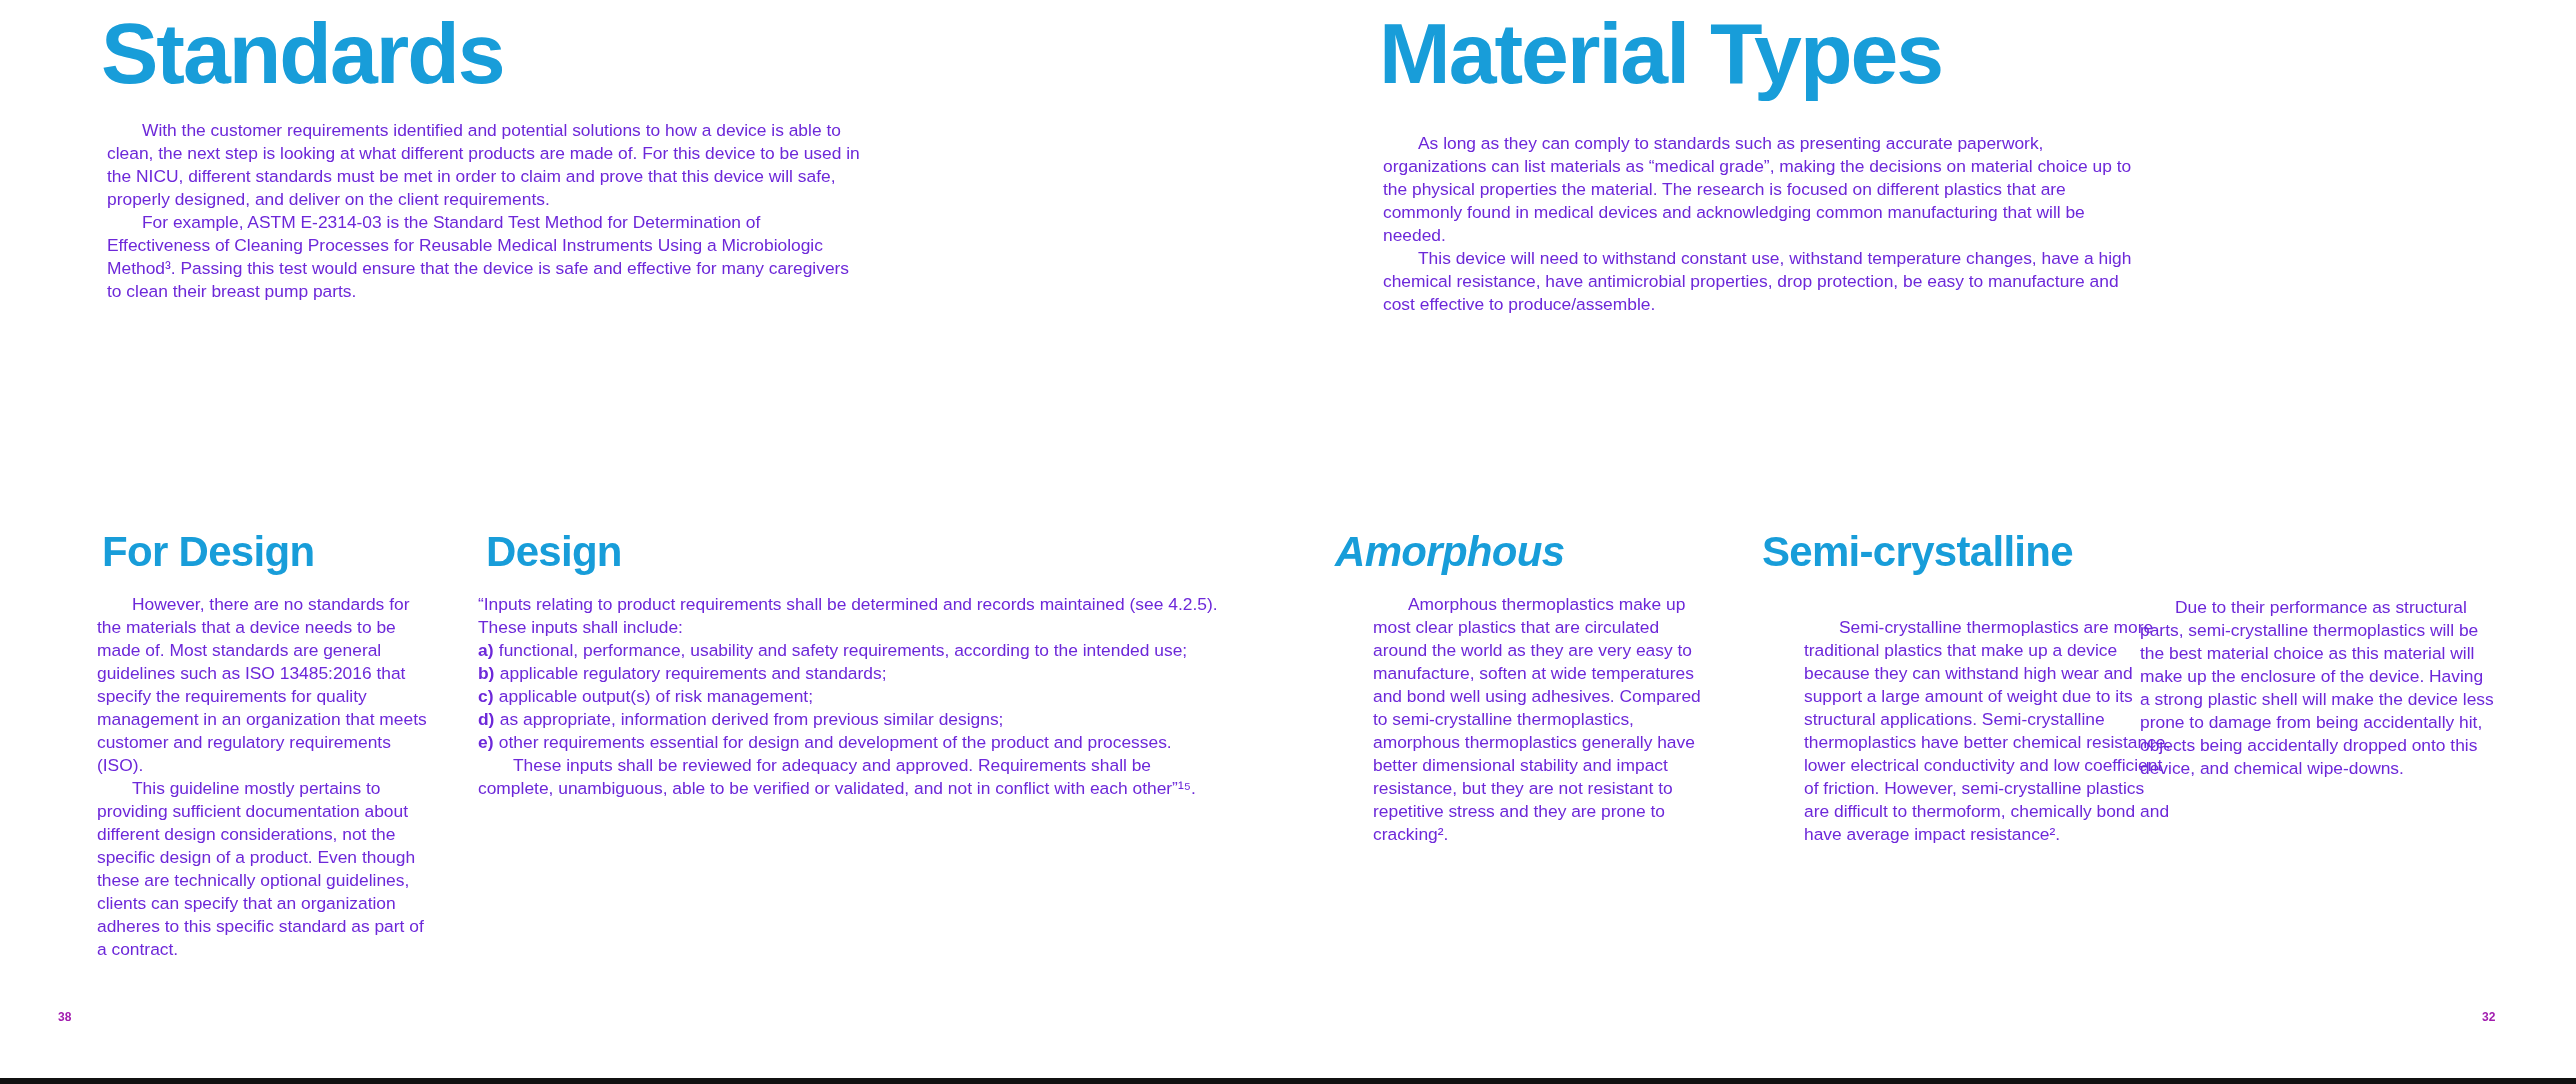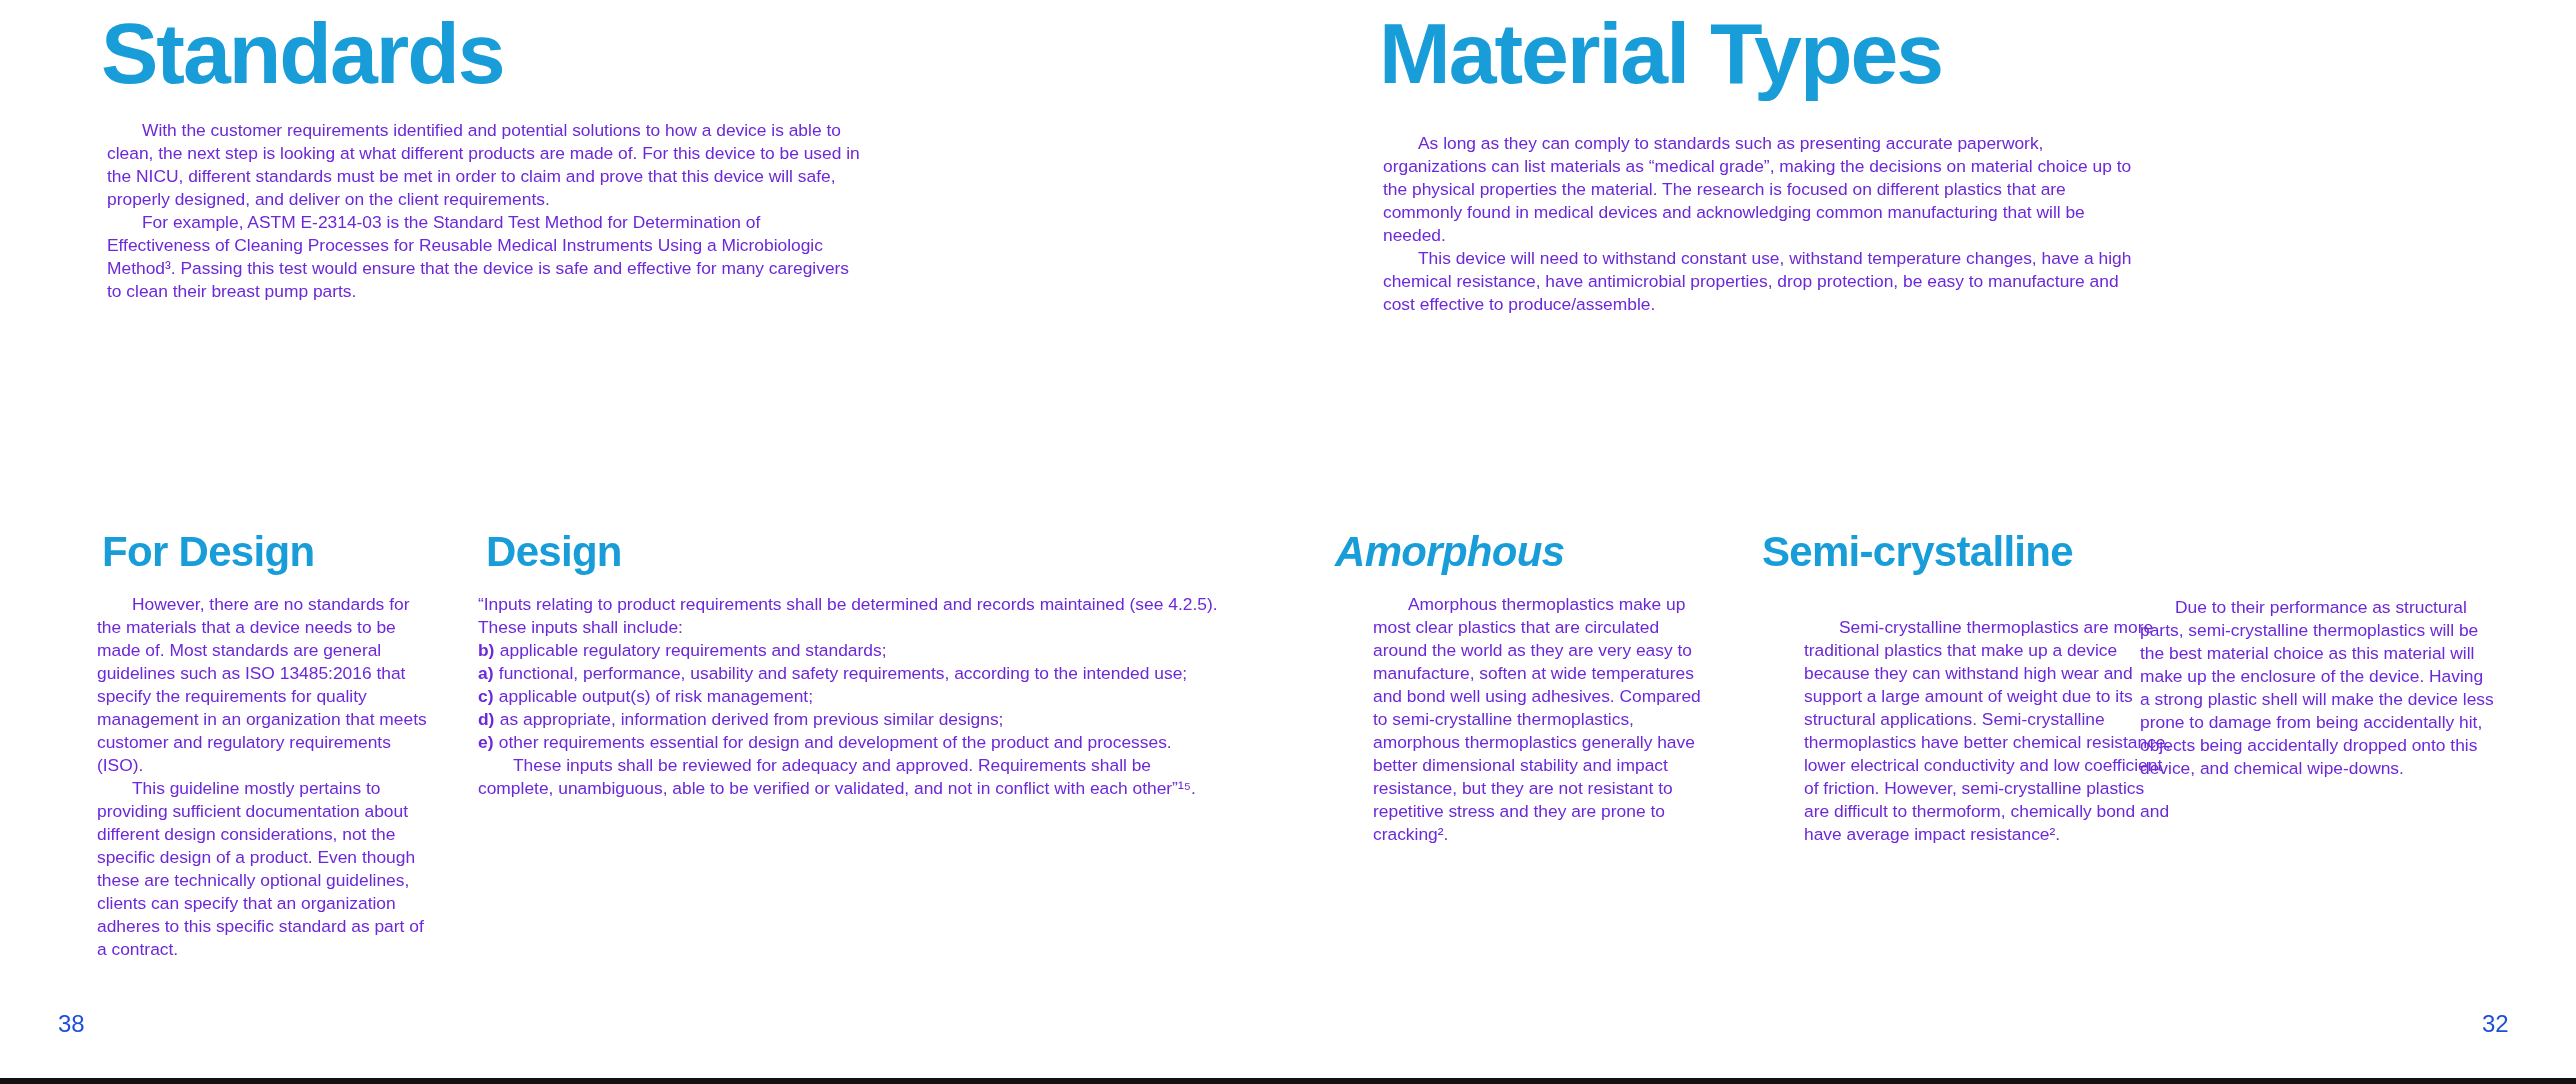--- a/index.html
+++ b/index.html
@@ -31,23 +31,23 @@
   }
   .body-col {
     font-size: 17.4px;
     line-height: 23px;
     color: #6d28d9;
   }
   .body-col p { margin: 0; }
   .body-col p.indent { text-indent: 35px; }
   .li-k { font-weight: bold; margin-right: 5.4px; }
   .pagenum {
-    font-size: 24px;
-    font-weight: normal;
-    color: #1d4ed8;
+    font-size: 12px;
+    font-weight: bold;
+    color: #a21caf;
   }
   .bottom-edge {
     position: absolute;
     left: 0; bottom: 0;
     width: 100%; height: 6.7px;
     background: #111111;
   }
 </style>
 </head>
 <body>
@@ -67,22 +67,22 @@
 
     <div class="abs body-col" style="left:97px; top:593px; width:339px;">
       <p class="indent">However, there are no standards for the materials that a device needs to be made of. Most standards are general guidelines such as ISO 13485:2016 that specify the requirements for quality management in an organization that meets customer and regulatory requirements (ISO).</p>
       <p class="indent">This guideline mostly pertains to providing sufficient documentation about different design considerations, not the specific design of a product. Even though these are technically optional guidelines, clients can specify that an organization adheres to this specific standard as part of a contract.</p>
     </div>
 
     <div class="abs h2" style="left:486px; top:530px;">Design</div>
 
     <div class="abs body-col" style="left:478px; top:593px; width:741px;">
       <p>“Inputs relating to product requirements shall be determined and records maintained (see 4.2.5). These inputs shall include:</p>
+      <p><span class="li-k">a)</span><span>functional, performance, usability and safety requirements, according to the intended use;</span></p>
       <p><span class="li-k">b)</span><span>applicable regulatory requirements and standards;</span></p>
-      <p><span class="li-k">a)</span><span>functional, performance, usability and safety requirements, according to the intended use;</span></p>
       <p><span class="li-k">c)</span><span>applicable output(s) of risk management;</span></p>
       <p><span class="li-k">d)</span><span>as appropriate, information derived from previous similar designs;</span></p>
       <p><span class="li-k">e)</span><span>other requirements essential for design and development of the product and processes.</span></p>
       <p class="indent">These inputs shall be reviewed for adequacy and approved. Requirements shall be complete, unambiguous, able to be verified or validated, and not in conflict with each other”¹⁵.</p>
     </div>
 
     <div class="abs pagenum" style="left:58px; top:1010px;">38</div>
   </div>
 
   <div>

